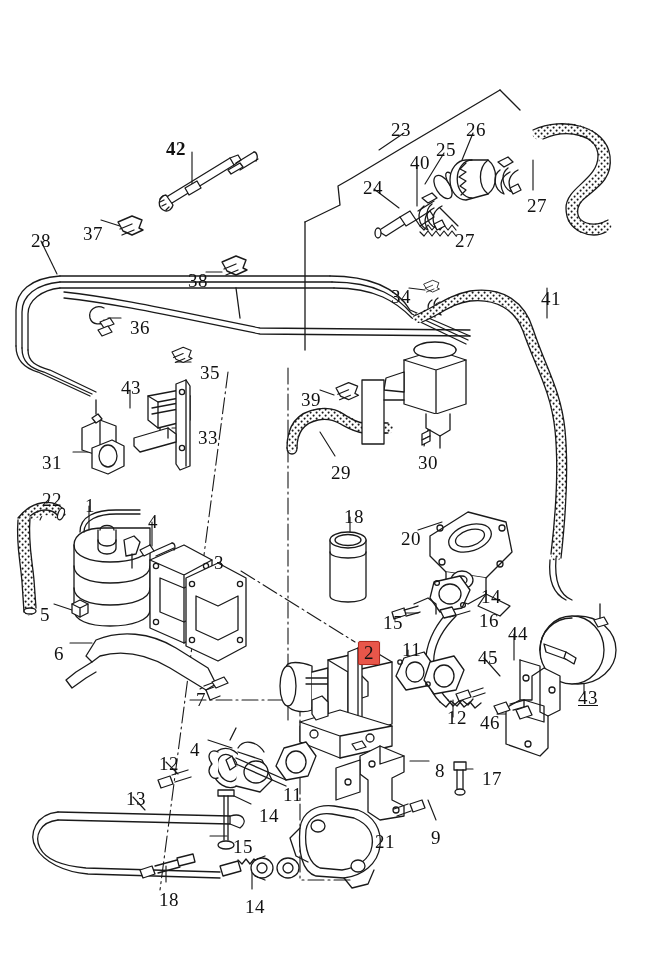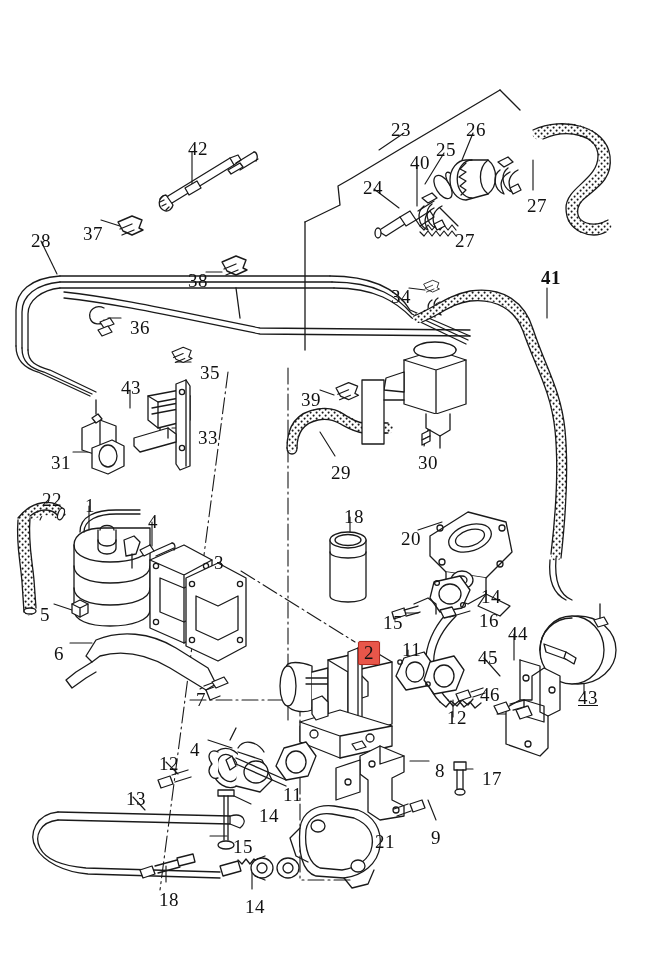--- a/index.html
+++ b/index.html
@@ -534,60 +534,60 @@
       </g>
 
       <g>
         <path d="M516,710 l12,-4 l4,9 l-12,4 z" fill="#fff"></path>
       </g>
 
     </g>
   </svg>
 
   <div id="labels">
-      <div class="callout" style="left: 188px; top: 139px;">42</div>
+      <div class="callout" style="left: 166px; top: 139px; font-weight: bold;">42</div>
       <div class="callout" style="left: 391px; top: 120px;">23</div>
       <div class="callout" style="left: 466px; top: 120px;">26</div>
       <div class="callout" style="left: 436px; top: 140px;">25</div>
       <div class="callout" style="left: 410px; top: 153px;">40</div>
       <div class="callout" style="left: 363px; top: 178px;">24</div>
       <div class="callout" style="left: 527px; top: 196px;">27</div>
       <div class="callout" style="left: 455px; top: 231px;">27</div>
       <div class="callout" style="left: 83px; top: 224px;">37</div>
       <div class="callout" style="left: 31px; top: 231px;">28</div>
       <div class="callout" style="left: 188px; top: 271px;">38</div>
       <div class="callout" style="left: 391px; top: 287px;">34</div>
-      <div class="callout" style="left: 541px; top: 268px; font-weight: bold;">41</div>
+      <div class="callout" style="left: 541px; top: 289px;">41</div>
       <div class="callout" style="left: 130px; top: 318px;">36</div>
       <div class="callout" style="left: 200px; top: 363px;">35</div>
       <div class="callout" style="left: 121px; top: 378px;">43</div>
       <div class="callout" style="left: 301px; top: 390px;">39</div>
       <div class="callout" style="left: 198px; top: 428px;">33</div>
-      <div class="callout" style="left: 51px; top: 453px;">31</div>
+      <div class="callout" style="left: 42px; top: 453px;">31</div>
       <div class="callout" style="left: 331px; top: 463px;">29</div>
       <div class="callout" style="left: 418px; top: 453px;">30</div>
       <div class="callout" style="left: 42px; top: 490px;">22</div>
       <div class="callout" style="left: 85px; top: 496px;">1</div>
       <div class="callout" style="left: 148px; top: 512px;">4</div>
       <div class="callout" style="left: 344px; top: 507px;">18</div>
       <div class="callout" style="left: 401px; top: 529px;">20</div>
       <div class="callout" style="left: 214px; top: 553px;">3</div>
       <div class="callout" style="left: 481px; top: 587px;">14</div>
       <div class="callout" style="left: 40px; top: 605px;">5</div>
       <div class="callout" style="left: 383px; top: 613px;">15</div>
       <div class="callout" style="left: 479px; top: 611px;">16</div>
       <div class="callout" style="left: 54px; top: 644px;">6</div>
       <div class="callout" style="left: 508px; top: 624px;">44</div>
       <div class="callout" style="left: 402px; top: 640px;">11</div>
       <div class="callout hl" style="left: 358px; top: 641px;">2</div>
       <div class="callout" style="left: 478px; top: 648px;">45</div>
       <div class="callout" style="left: 196px; top: 690px;">7</div>
       <div class="callout" style="left: 447px; top: 708px;">12</div>
       <div class="callout" style="left: 578px; top: 688px; text-decoration: underline;">43</div>
-      <div class="callout" style="left: 480px; top: 685px;">46</div>
+      <div class="callout" style="left: 480px; top: 713px;">46</div>
       <div class="callout" style="left: 190px; top: 740px;">4</div>
       <div class="callout" style="left: 159px; top: 754px;">12</div>
       <div class="callout" style="left: 435px; top: 761px;">8</div>
       <div class="callout" style="left: 482px; top: 769px;">17</div>
       <div class="callout" style="left: 283px; top: 785px;">11</div>
       <div class="callout" style="left: 126px; top: 789px;">13</div>
       <div class="callout" style="left: 259px; top: 806px;">14</div>
       <div class="callout" style="left: 431px; top: 828px;">9</div>
       <div class="callout" style="left: 357px; top: 832px; margin-left: 18px;">21</div>
       <div class="callout" style="left: 233px; top: 837px;">15</div>

